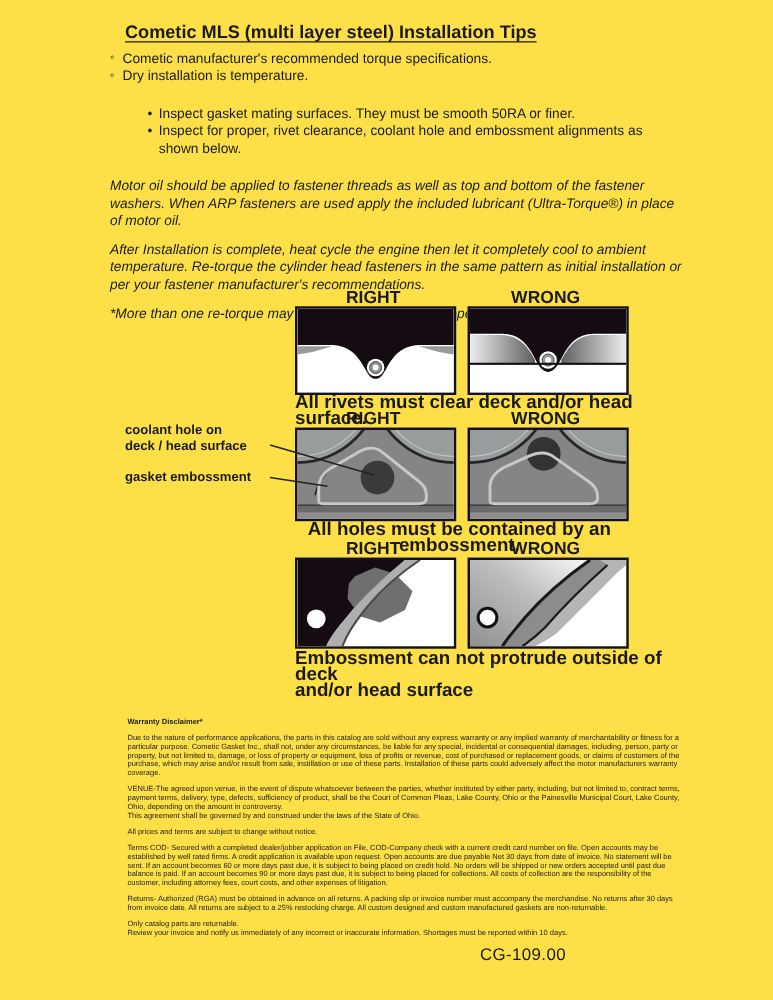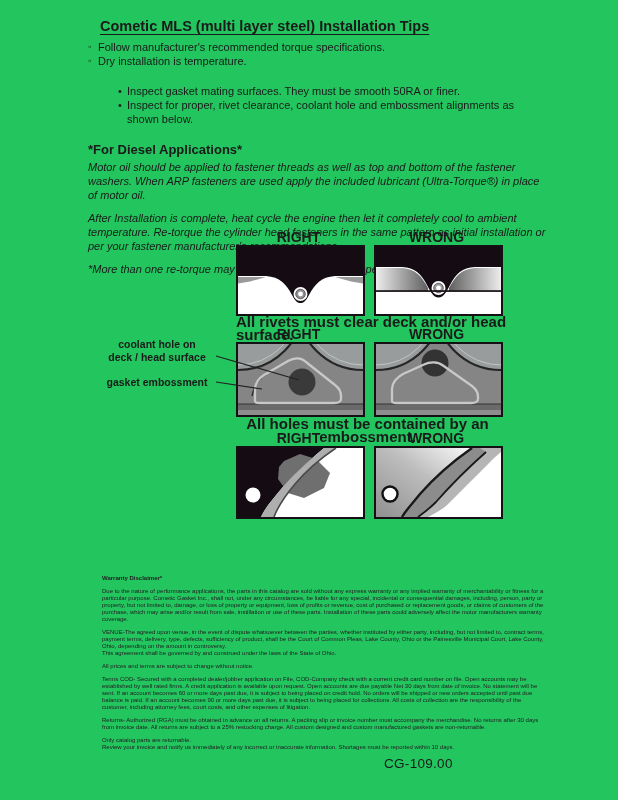--- a/index.html
+++ b/index.html
@@ -1,16 +1,16 @@
 <!DOCTYPE html>
 <html><head>
 <meta charset="utf-8">
 <style>
   html,body{margin:0;padding:0;background:#ffffff;}
-  .page{position:relative;width:618px;height:800px;background:#22c55e;overflow:hidden;
+  .page{position:relative;width:618px;height:800px;background:#fde047;overflow:hidden;
         font-family:"Liberation Sans","DejaVu Sans",sans-serif;color:#1a1a1a;}
 
   
   .topblock{position:absolute;left:88px;top:18px;width:465px;}
   .doc-title{font-size:14.5px;font-weight:bold;margin:0 0 6px 12px;
              text-decoration:underline;text-underline-offset:3px;}
   .bullets{list-style:none;margin:0 0 3px 0;padding:0;font-size:11px;line-height:14px;}
   .bullets li{position:relative;padding-left:10px;}
   .bullets li::before{content:"\25E6";position:absolute;left:0;top:0;font-size:10px;}
   .subbullets{list-style:none;margin:16px;padding:0 0 0 14px;font-size:11px;line-height:14px;}
@@ -20,46 +20,45 @@
   .para{font-size:11px;line-height:14px;margin:0 0 9px 0;max-width:462px;font-style:italic;}
   .para.last{margin-bottom:0;}
 
   
   .diagram-area{position:absolute;left:0;top:230px;width:618px;height:322px;font-weight:bold;}
   .dg-header{position:absolute;width:125px;text-align:center;font-size:14px;line-height:13px;}
   .panel{position:absolute;width:125px;border:2px solid #141014;background:#fff;line-height:0;}
   .panel svg{display:block;}
   .caption{position:absolute;font-size:15px;line-height:13px;}
   .pre{white-space:pre-line;}
-  .callout{position:absolute;font-size:10.5px;line-height:12.5px;text-align:center;white-space:pre-line;}
+  .callout{position:absolute;font-size:10.5px;line-height:12.5px;text-align:left;white-space:pre-line;}
   .leader-overlay{position:absolute;left:0;top:0;pointer-events:none;}
 
   
   .legal{position:absolute;left:102px;top:575px;width:446px;font-size:6px;line-height:7px;color:#222;}
   .legal-head{font-weight:bold;margin:0 0 6px 0;}
   .legal p{margin:0 0 6px 0;white-space:pre-line;}
 
   .page-number{position:absolute;left:384px;top:756px;font-size:13.5px;letter-spacing:.3px;color:#1a1a1a;}
 </style>
 </head>
 <body>
 
 <div class="page">
 
   <div class="topblock">
     <h1 class="doc-title">Cometic MLS (multi layer steel) Installation Tips</h1>
     <ul class="bullets">
-      <li>Follow manufacturer's recommended torque specifications.</li>
+      <li>Cometic manufacturer's recommended torque specifications.</li>
       <li>Dry installation is temperature.</li>
     </ul>
     <ul class="subbullets">
       <li>Inspect gasket mating surfaces.  They must be smooth 50RA or finer.</li>
       <li>Inspect for proper, rivet clearance, coolant hole and embossment alignments as shown below.</li>
     </ul>
-    <h2 class="diesel-head">*For Diesel Applications*</h2>
     <p class="para">Motor oil should be applied to fastener threads as well as top and bottom of the fastener washers. When ARP fasteners are used apply the included lubricant (Ultra-Torque®) in place of motor oil.</p>
     <p class="para">After Installation is complete, heat cycle the engine then let it completely cool to ambient temperature. Re-torque the cylinder head fasteners in the same pattern as initial installation or per your fastener manufacturer's recommendations.</p>
     <p class="para last">*More than one re-torque may be required to achieve proper fastener stretch*</p>
   </div>
 
   <div class="diagram-area">
 
     <span class="dg-header" style="left:236px;top:1px;">RIGHT</span>
     <span class="dg-header" style="left:374px;top:1px;">WRONG</span>
 
@@ -170,20 +169,22 @@
         <rect x="0" y="0" width="125" height="69" fill="#ffffff"></rect>
         <path d="M118,10 C100,28 84,44 70,58 C62,64 56,67 52,69 L26,69 C30,62 36,56 44,46 C58,30 76,14 96,0 L125,0 L125,4 Z" fill="#b5b5b5"></path>
         <path d="M110,4 C92,20 74,38 60,54 C52,62 46,66 42,69 L26,69 C30,62 36,56 44,46 C58,30 76,14 96,0 L104,0 Z" fill="#8c8c8c"></path>
         <path d="M0,0 H96 C76,14 58,30 44,46 C36,56 30,62 26,69 H0 Z" fill="url(#g3)"></path>
         <path d="M96,0 C76,14 58,30 44,46 C36,56 30,62 26,69" fill="none" stroke="#191919" stroke-width="2.4"></path>
         <path d="M110,4 C92,20 74,38 60,54 C52,62 46,66 42,69" fill="none" stroke="#191919" stroke-width="1.8"></path>
         <circle cx="14" cy="46" r="7.5" fill="#ffffff" stroke="#111111" stroke-width="2.4"></circle>
       </svg>
     </div>
 
+    <div class="caption pre" style="left:236px;top:290px;width:300px;">Embossment can not protrude outside of deck
+and/or head surface</div>
 
     <svg class="leader-overlay" width="618" height="322" viewBox="0 0 618 322">
       <line x1="216" y1="126" x2="299" y2="150" stroke="#222222" stroke-width="1.2"></line>
       <line x1="216" y1="152" x2="262" y2="159" stroke="#222222" stroke-width="1.2"></line>
     </svg>
   </div>
 
   <div class="legal">
     <p class="legal-head">Warranty Disclaimer*</p>
     <p>Due to the nature of performance applications, the parts in this catalog are sold without any express warranty or any implied warranty of merchantability or fitness for a particular purpose.  Cometic Gasket Inc., shall not, under any circumstances, be liable for any special, incidental or consequential damages, including, person, party or property, but not limited to, damage, or loss of property or equipment, loss of profits or revenue, cost of purchased or replacement goods, or claims of customers of the purchase, which may arise and/or result from sale, instillation or use of these parts.  Installation of these parts could adversely affect the motor manufacturers warranty coverage.</p>

